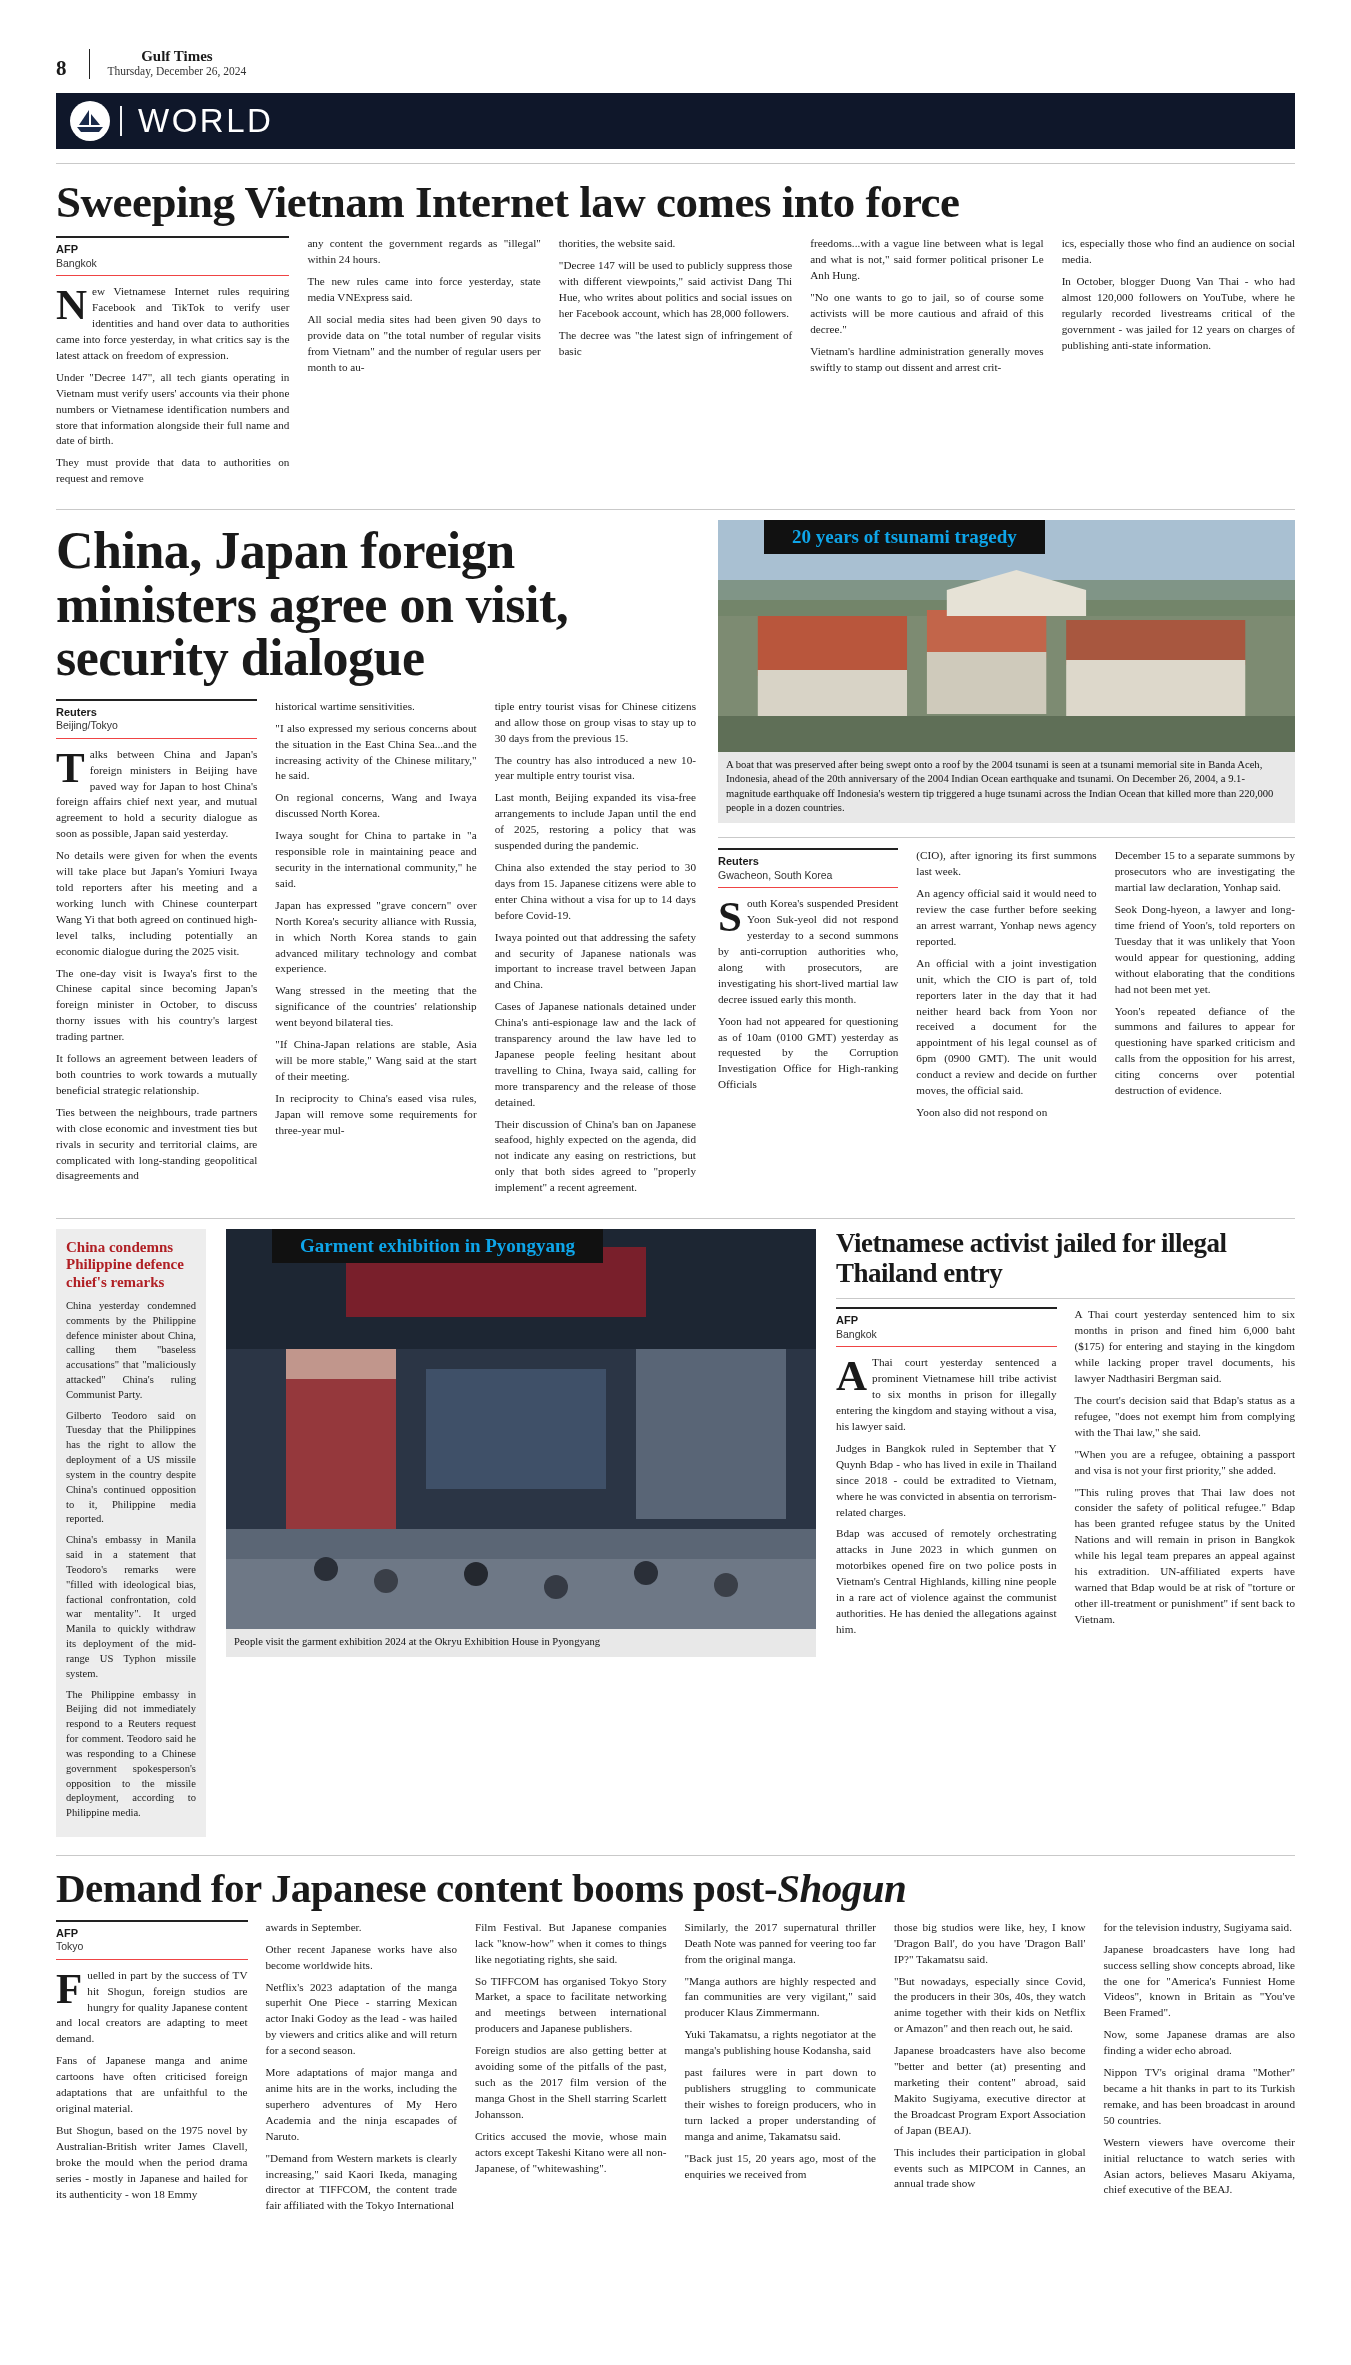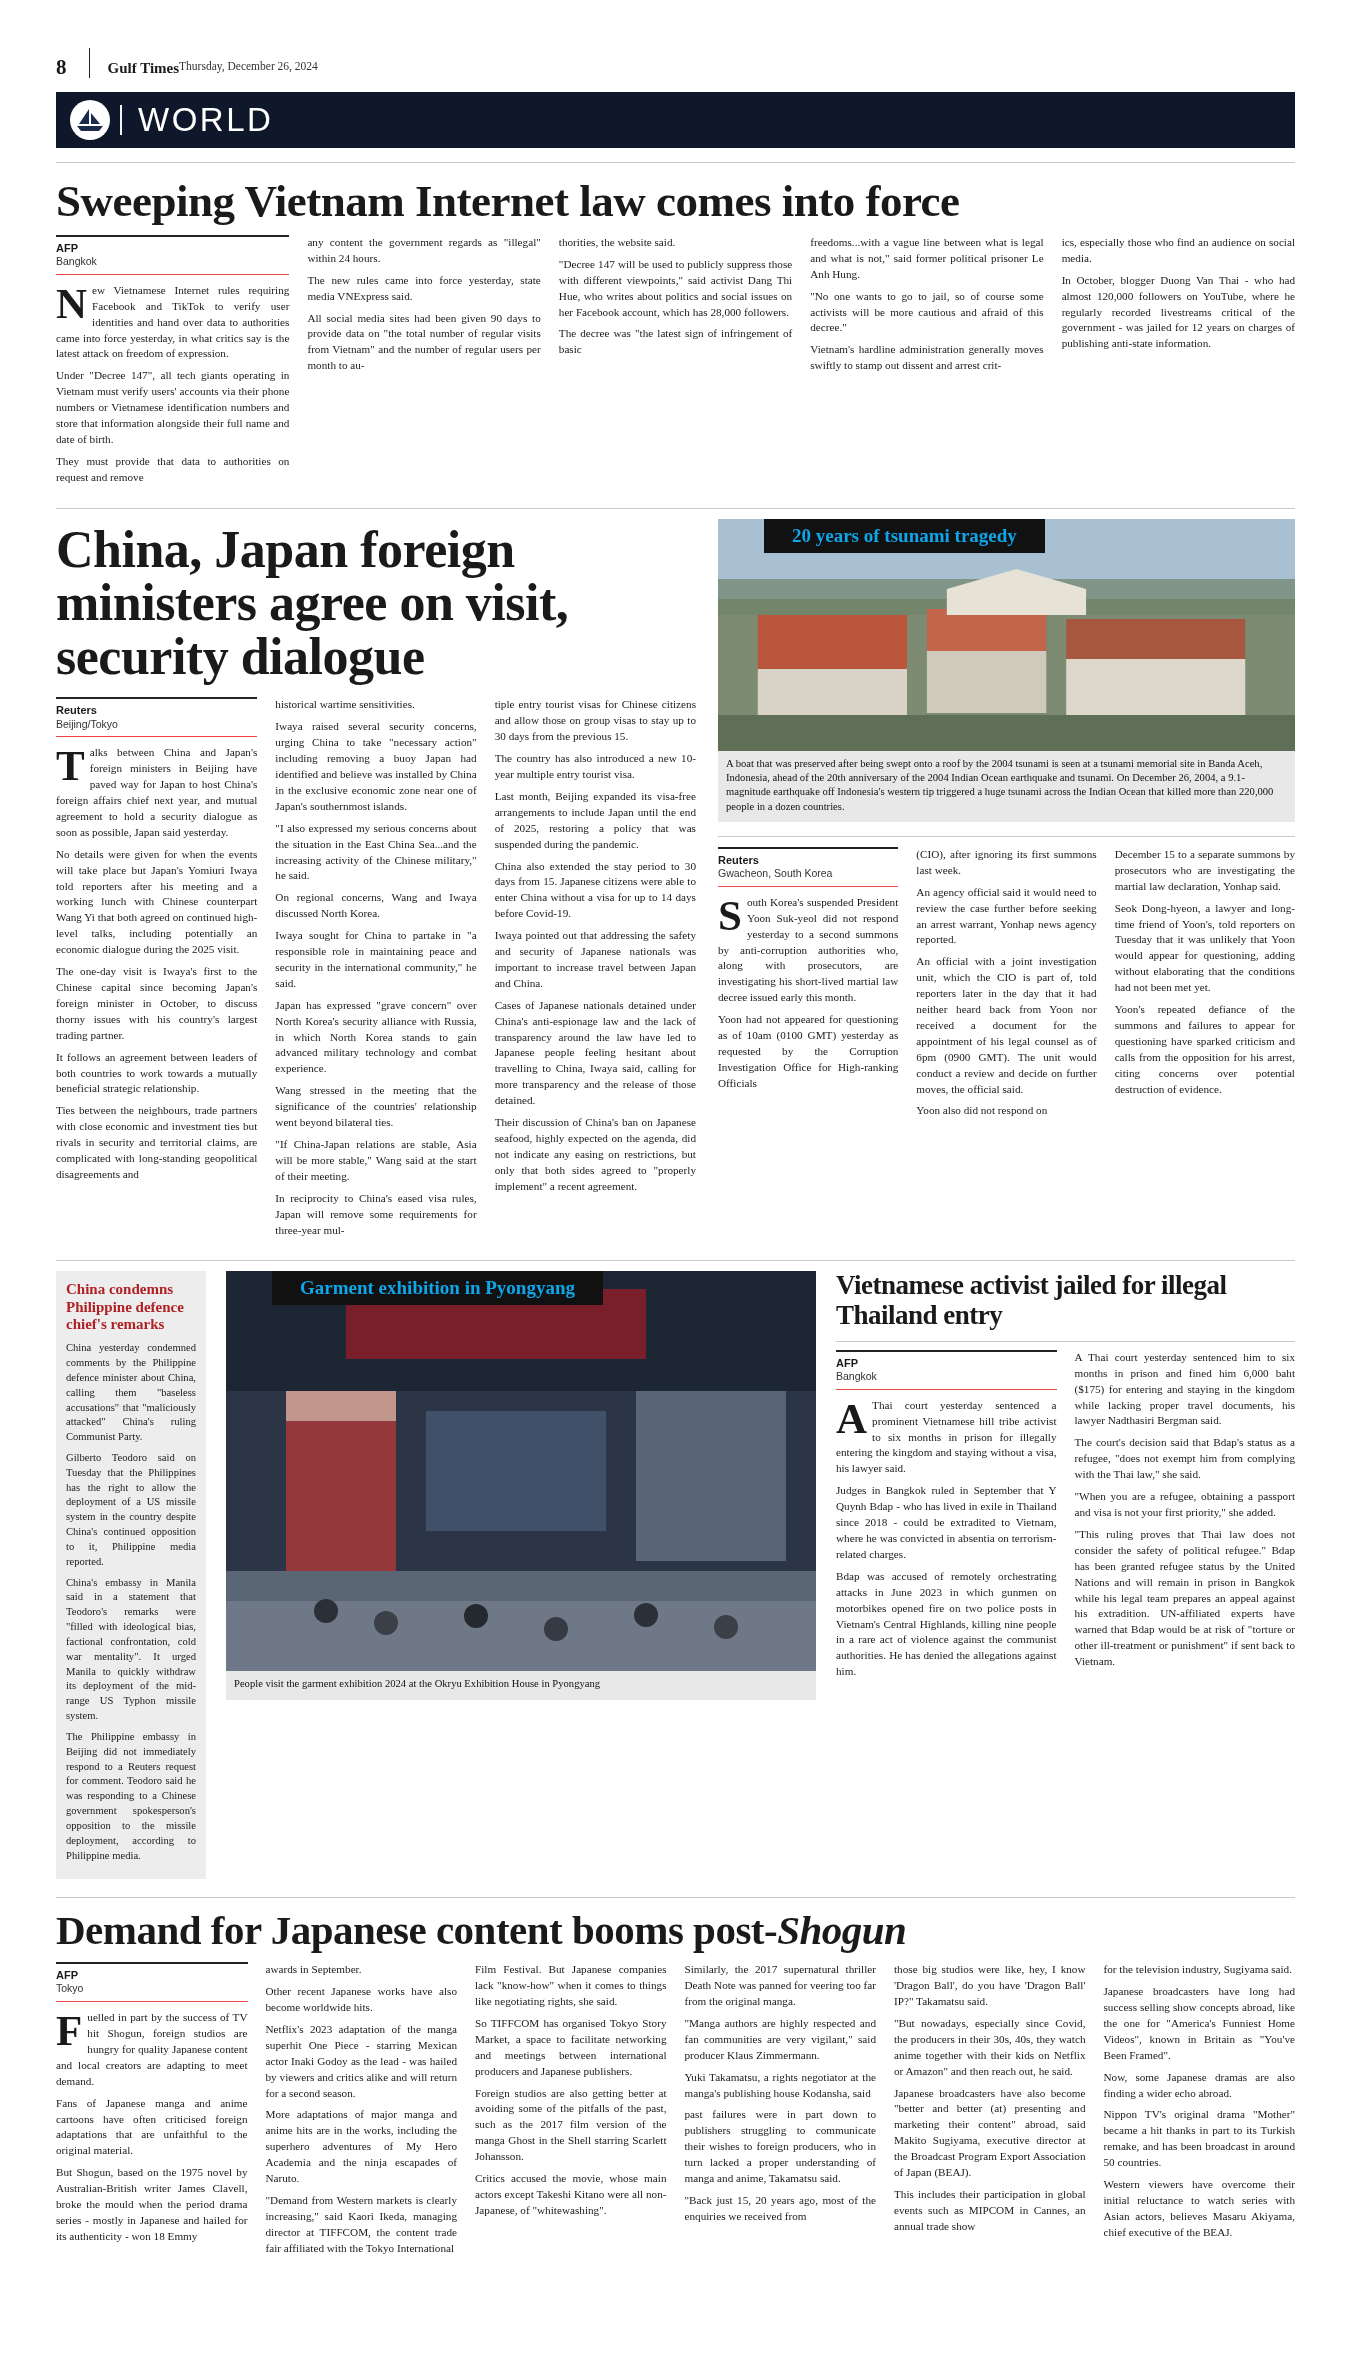--- a/index.html
+++ b/index.html
@@ -5,21 +5,21 @@
   html,body{margin:0;padding:0;background:#ffffff;}
   body{width:1351px;min-height:2365px;font-family:"Liberation Serif",serif;color:#1a1a1a;}
   .page{width:1351px;min-height:2365px;position:relative;padding:0;box-sizing:border-box;background:#fff;}
 
   
   .masthead{display:flex;align-items:flex-end;gap:12px;padding:48px 56px 6px 56px;}
   .folio{font-family:"Liberation Serif",serif;font-weight:bold;font-size:21px;line-height:1;}
   .mast-rule{border-left:1px solid #222;height:30px;margin:0 6px 0 10px;}
   .mast-name{font-family:"Liberation Serif",serif;font-weight:bold;font-size:15px;line-height:1.15;}
   .mast-date{font-family:"Liberation Serif",serif;font-size:11.5px;line-height:1.15;color:#333;}
-  .mast-texts{display:flex;flex-direction:row;justify-content:flex-end;padding-bottom:1px;}
+  .mast-texts{display:flex;flex-direction:column;justify-content:flex-end;padding-bottom:1px;align-items:center;}
 
   .section-bar{margin:8px 56px 0 56px;height:56px;background:#0f172a;display:flex;align-items:center;padding:0 14px;box-sizing:border-box;}
   .logo-circle{width:40px;height:40px;border-radius:50%;background:#fff;display:flex;align-items:center;justify-content:center;margin-right:10px;}
   .vbar{width:2px;height:30px;background:#fff;opacity:.95;margin-right:16px;}
   .section-title{color:#fff;font-family:"Liberation Sans",sans-serif;font-weight:300;font-size:33px;letter-spacing:2.5px;}
 
   .content{padding:0 56px;box-sizing:border-box;}
 
   hr.thin{border:0;border-top:1px solid #c9c9c9;margin:14px 0 0 0;}
   hr.thin2{border:0;border-top:1px solid #c9c9c9;margin:10px 0 0 0;}
@@ -122,21 +122,20 @@
               <div class="loc">Beijing/Tokyo</div>
             </div>
             <p class="dropcap">Talks between China and Japan's foreign ministers in Beijing have paved way for Japan to host China's foreign affairs chief next year, and mutual agreement to hold a security dialogue as soon as possible, Japan said yesterday.</p>
             <p>No details were given for when the events will take place but Japan's Yomiuri Iwaya told reporters after his meeting and a working lunch with Chinese counterpart Wang Yi that both agreed on continued high-level talks, including potentially an economic dialogue during the 2025 visit.</p>
             <p>The one-day visit is Iwaya's first to the Chinese capital since becoming Japan's foreign minister in October, to discuss thorny issues with his country's largest trading partner.</p>
             <p>It follows an agreement between leaders of both countries to work towards a mutually beneficial strategic relationship.</p>
             <p>Ties between the neighbours, trade partners with close economic and investment ties but rivals in security and territorial claims, are complicated with long-standing geopolitical disagreements and</p>
           </div>
           <div class="col">
             <p>historical wartime sensitivities.</p>
-            <p>Iwaya raised several security concerns, urging China to take "necessary action" including removing a buoy Japan had identified and believe was installed by China in the exclusive economic zone near one of Japan's southernmost islands.</p>
             <p>"I also expressed my serious concerns about the situation in the East China Sea...and the increasing activity of the Chinese military," he said.</p>
             <p>On regional concerns, Wang and Iwaya discussed North Korea.</p>
             <p>Iwaya sought for China to partake in "a responsible role in maintaining peace and security in the international community," he said.</p>
             <p>Japan has expressed "grave concern" over North Korea's security alliance with Russia, in which North Korea stands to gain advanced military technology and combat experience.</p>
             <p>Wang stressed in the meeting that the significance of the countries' relationship went beyond bilateral ties.</p>
             <p>"If China-Japan relations are stable, Asia will be more stable," Wang said at the start of their meeting.</p>
             <p>In reciprocity to China's eased visa rules, Japan will remove some requirements for three-year mul-</p>
           </div>
           <div class="col">
             <p>tiple entry tourist visas for Chinese citizens and allow those on group visas to stay up to 30 days from the previous 15.</p>

